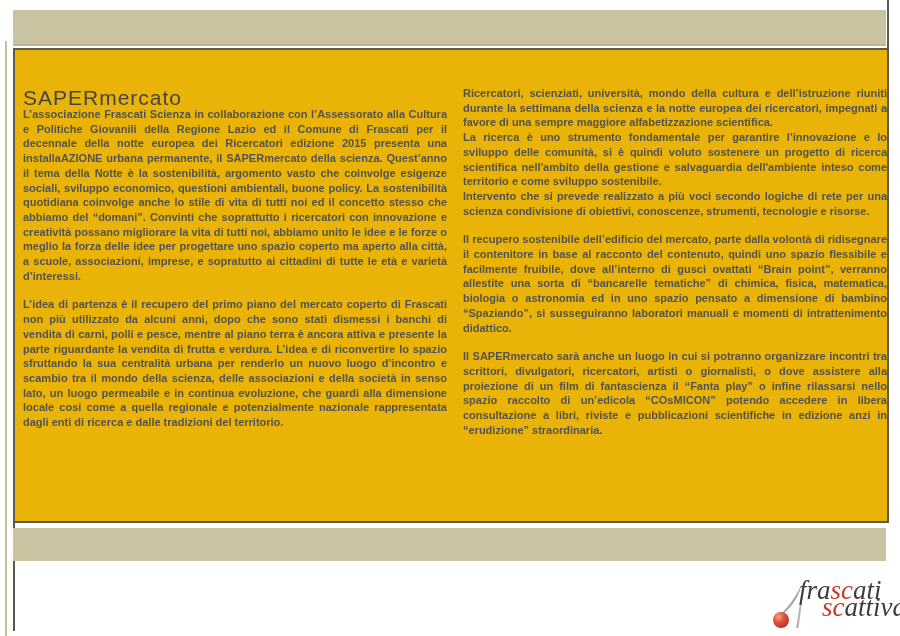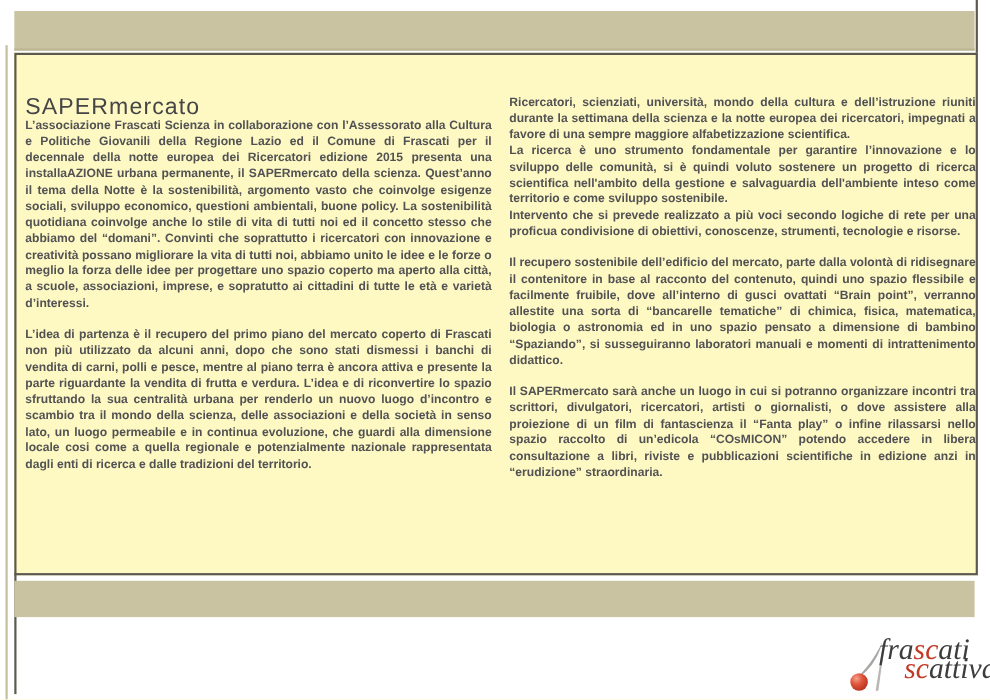--- a/index.html
+++ b/index.html
@@ -20,21 +20,21 @@
   }
   .left-border-ext{
     position:absolute;left:13px;top:521px;width:2px;height:110px;background:#5d594f;
   }
   .bottom-bar{
     position:absolute;left:13px;top:528px;width:873px;height:33px;background:#cac3a2;
   }
   
   .page{
     position:absolute;left:13px;top:48px;width:876px;height:475px;
-    border:2px solid #5d594f;box-sizing:border-box;background:#fef9c3;overflow:hidden;
+    border:2px solid #5d594f;box-sizing:border-box;background:#eab308;overflow:hidden;
   }
   .page-title{
     position:absolute;left:8px;top:36px;
     font-size:21px;color:#454547;letter-spacing:1px;font-weight:400;
   }
   .col{
     position:absolute;width:424px;
     font-size:11px;line-height:14.7px;text-align:justify;color:#525254;
   }
   .col-left{left:8px;top:57px;}
@@ -64,21 +64,21 @@
   <div class="page-title">SAPERmercato</div>
 
   <div class="col col-left">
     <p>L’associazione Frascati Scienza in collaborazione con l’Assessorato alla Cultura e Politiche Giovanili della Regione Lazio ed il Comune di Frascati per il decennale della notte europea dei Ricercatori edizione 2015 presenta una installaAZIONE urbana permanente, il SAPERmercato della scienza. Quest’anno il tema della Notte è la sostenibilità, argomento vasto che coinvolge esigenze sociali, sviluppo economico, questioni ambientali, buone policy. La sostenibilità quotidiana coinvolge anche lo stile di vita di tutti noi ed il concetto stesso che abbiamo del “domani”. Convinti che soprattutto i ricercatori con innovazione e creatività possano migliorare la vita di tutti noi, abbiamo unito le idee e le forze o meglio la forza delle idee per progettare uno spazio coperto ma aperto alla città, a scuole, associazioni, imprese, e sopratutto ai cittadini di tutte le età e varietà d’interessi.</p>
     <p class="gap">L’idea di partenza è il recupero del primo piano del mercato coperto di Frascati non più utilizzato da alcuni anni, dopo che sono stati dismessi i banchi di vendita di carni, polli e pesce, mentre al piano terra è ancora attiva e presente la parte riguardante la vendita di frutta e verdura. L’idea e di riconvertire lo spazio sfruttando la sua centralità urbana per renderlo un nuovo luogo d’incontro e scambio tra il mondo della scienza, delle associazioni e della società in senso lato, un luogo permeabile e in continua evoluzione, che guardi alla dimensione locale cosi come a quella regionale e potenzialmente nazionale rappresentata dagli enti di ricerca e dalle tradizioni del territorio.</p>
   </div>
 
   <div class="col col-right">
     <p>Ricercatori, scienziati, università, mondo della cultura e dell’istruzione riuniti durante la settimana della scienza e la notte europea dei ricercatori, impegnati a favore di una sempre maggiore alfabetizzazione scientifica.</p>
     <p>La ricerca è uno strumento fondamentale per garantire l’innovazione e lo sviluppo delle comunità, si è quindi voluto sostenere un progetto di ricerca scientifica nell'ambito della gestione e salvaguardia dell'ambiente inteso come territorio e come sviluppo sostenibile.</p>
-    <p>Intervento che si prevede realizzato a più voci secondo logiche di rete per una proficua condivisione di obiettivi, conoscenze, strumenti, tecnologie e risorse.</p>
+    <p>Intervento che si prevede realizzato a più voci secondo logiche di rete per una scienza condivisione di obiettivi, conoscenze, strumenti, tecnologie e risorse.</p>
     <p class="gap">Il recupero sostenibile dell’edificio del mercato, parte dalla volontà di ridisegnare il contenitore in base al racconto del contenuto, quindi uno spazio flessibile e facilmente fruibile, dove all’interno di gusci ovattati “Brain point”, verranno allestite una sorta di “bancarelle tematiche” di chimica, fisica, matematica, biologia o astronomia ed in uno spazio pensato a dimensione di bambino “Spaziando”, si susseguiranno laboratori manuali e momenti di intrattenimento didattico.</p>
     <p class="gap">Il SAPERmercato sarà anche un luogo in cui si potranno organizzare incontri tra scrittori, divulgatori, ricercatori, artisti o giornalisti, o dove assistere alla proiezione di un film di fantascienza il “Fanta play” o infine rilassarsi nello spazio raccolto di un’edicola “COsMICON” potendo accedere in libera consultazione a libri, riviste e pubblicazioni scientifiche in edizione anzi in “erudizione” straordinaria.</p>
   </div>
 </div>
 
 <div class="left-border-ext"></div>
 <div class="bottom-bar"></div>
 
 <div class="logo">
   <span class="logo-icon">

